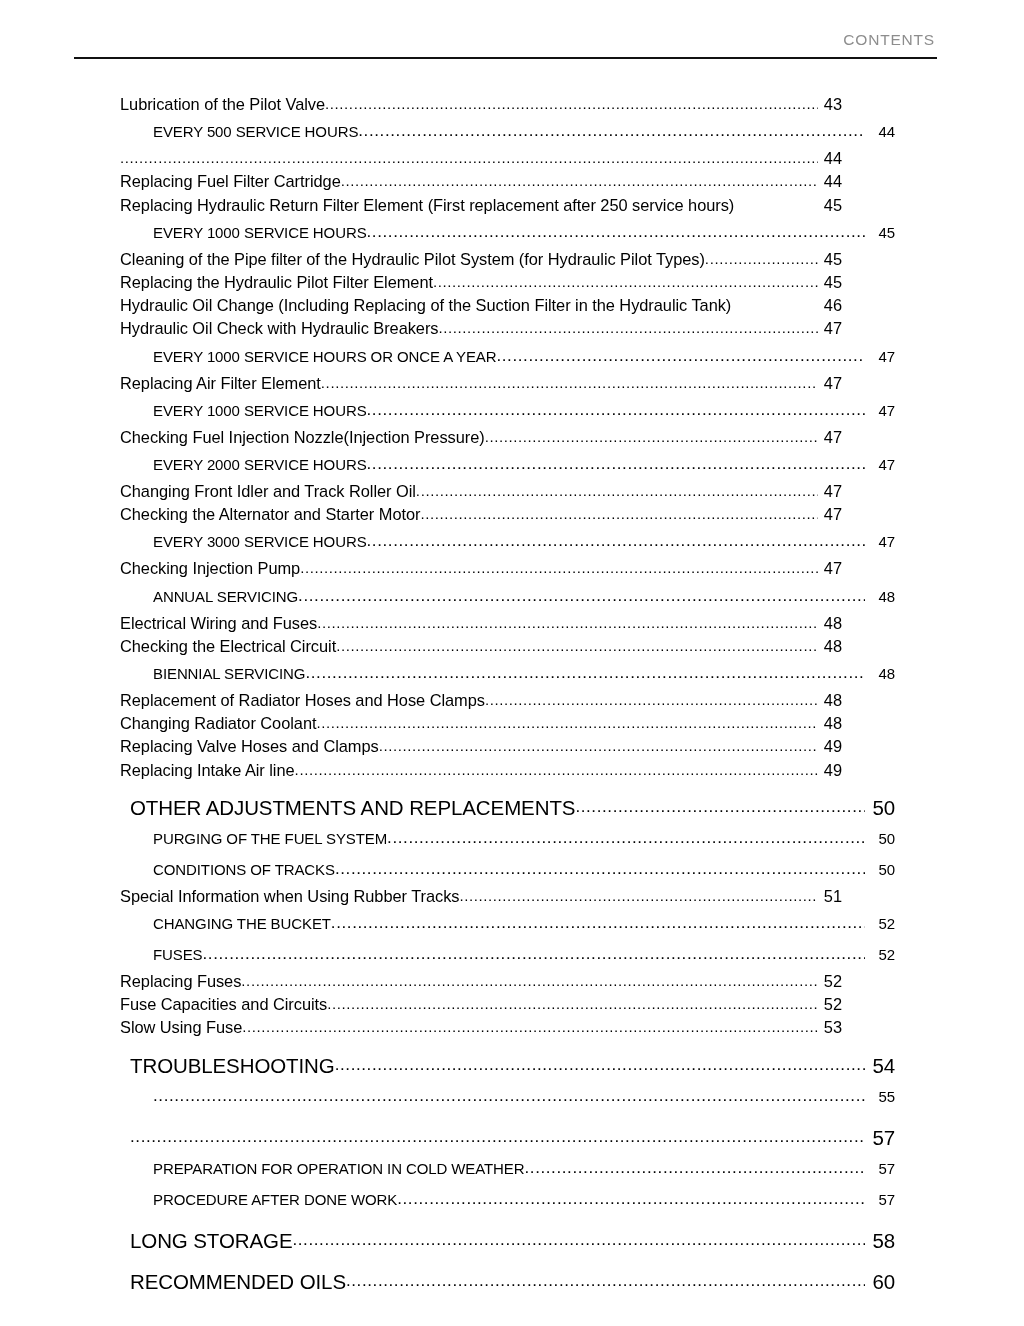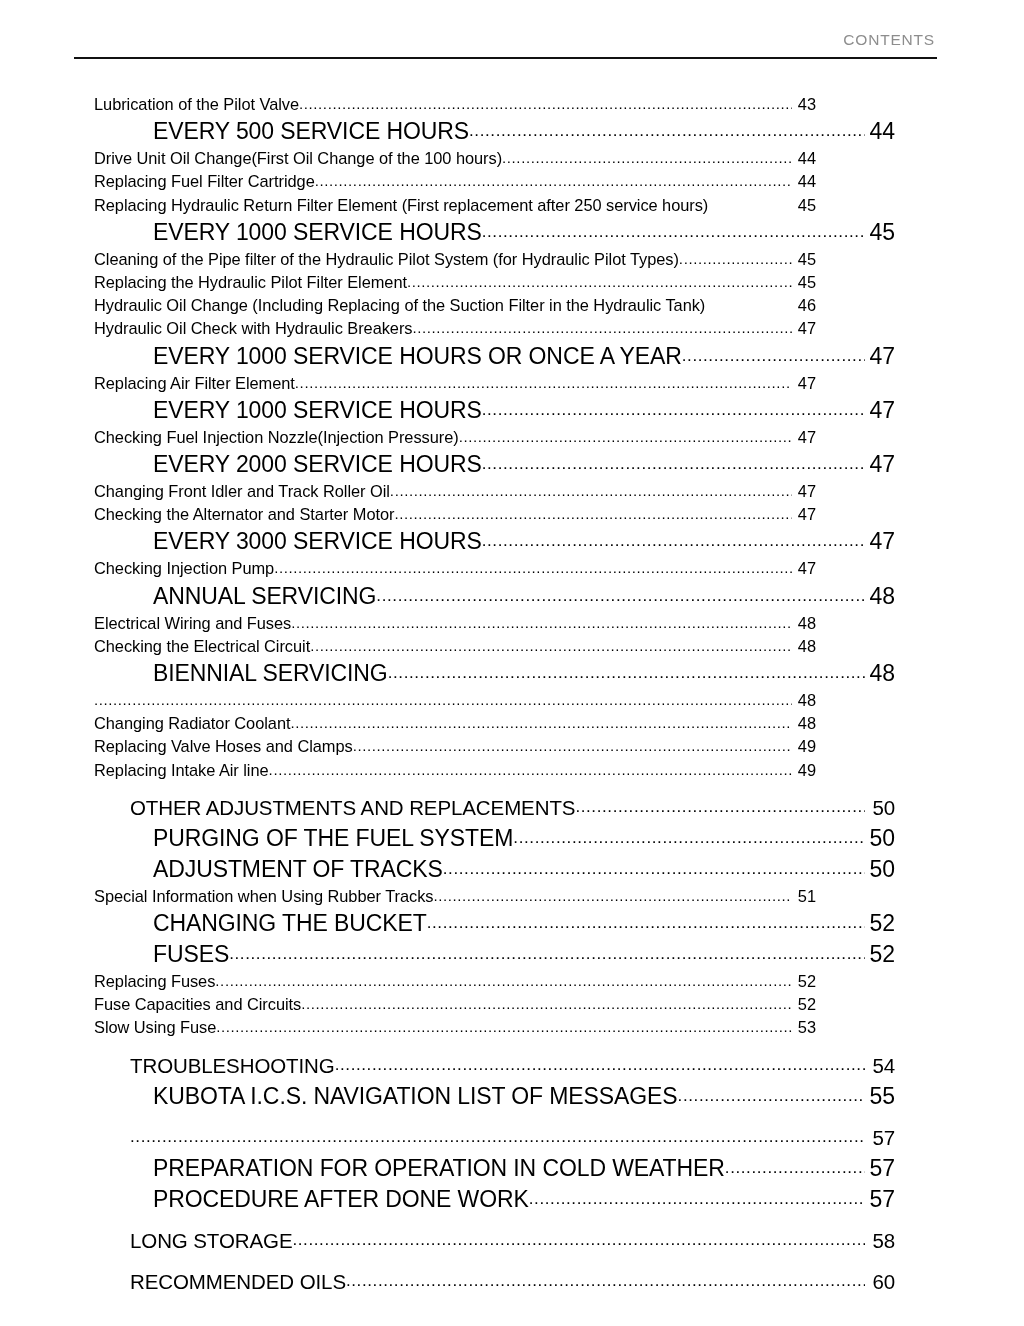--- a/index.html
+++ b/index.html
@@ -86,30 +86,30 @@
     letter-spacing: -0.1px;
   }
   .lvl1 .leader { font-size: 17px; position: relative; top: -1px; }
   .lvl1 .pnum { width: 30px; }
   .lvl1 .leader::after { content: ""; }
 
   
   .lvl2 {
     margin-left: 153px;
     width: 742px;
-    font-size: 23px;
+    font-size: 15px;
     line-height: 31px;
     letter-spacing: -0.1px;
   }
   .lvl2 .leader { font-size: 17px; position: relative; top: -1px; }
   .lvl2 .pnum { width: 30px; }
 
   
   .lvl3 {
-    margin-left: 94px;
+    margin-left: 120px;
     width: 722px;
     font-size: 16.4px;
     line-height: 23.2px;
     letter-spacing: -0.05px;
   }
   .lvl3 .leader { font-size: 15px; position: relative; top: -1px; }
   .lvl3 .pnum { width: 24px; }
   .nodots .title { flex: 1 1 auto; }
   .nodots .pnum { padding-left: 5px; }
 
@@ -131,21 +131,20 @@
         <span class="title">Lubrication of the Pilot Valve</span>
         <span class="leader"></span>
         <span class="pnum">43</span>
       </div>
       <div class="row lvl2">
         <span class="title">EVERY 500 SERVICE HOURS</span>
         <span class="leader"></span>
         <span class="pnum">44</span>
       </div>
       <div class="row lvl3">
-        <span class="title">Drive Unit Oil Change(First Oil Change of the 100 hours)</span>
         <span class="leader"></span>
         <span class="pnum">44</span>
       </div>
       <div class="row lvl3">
         <span class="title">Replacing Fuel Filter Cartridge</span>
         <span class="leader"></span>
         <span class="pnum">44</span>
       </div>
       <div class="row lvl3 nodots">
         <span class="title">Replacing Hydraulic Return Filter Element (First replacement after 250 service hours)</span>
@@ -234,20 +233,21 @@
         <span class="title">Checking the Electrical Circuit</span>
         <span class="leader"></span>
         <span class="pnum">48</span>
       </div>
       <div class="row lvl2">
         <span class="title">BIENNIAL SERVICING</span>
         <span class="leader"></span>
         <span class="pnum">48</span>
       </div>
       <div class="row lvl3">
+        <span class="title">Replacement of Radiator Hoses and Hose Clamps</span>
         <span class="leader"></span>
         <span class="pnum">48</span>
       </div>
       <div class="row lvl3">
         <span class="title">Changing Radiator Coolant</span>
         <span class="leader"></span>
         <span class="pnum">48</span>
       </div>
       <div class="row lvl3">
         <span class="title">Replacing Valve Hoses and Clamps</span>
@@ -263,21 +263,21 @@
         <span class="title">OTHER ADJUSTMENTS AND REPLACEMENTS</span>
         <span class="leader"></span>
         <span class="pnum">50</span>
       </div>
       <div class="row lvl2">
         <span class="title">PURGING OF THE FUEL SYSTEM</span>
         <span class="leader"></span>
         <span class="pnum">50</span>
       </div>
       <div class="row lvl2">
-        <span class="title">ADJUSTMENT OF TRACKS</span>
+        <span class="title">CONDITIONS OF TRACKS</span>
         <span class="leader"></span>
         <span class="pnum">50</span>
       </div>
       <div class="row lvl3">
         <span class="title">Special Information when Using Rubber Tracks</span>
         <span class="leader"></span>
         <span class="pnum">51</span>
       </div>
       <div class="row lvl2">
         <span class="title">CHANGING THE BUCKET</span>
@@ -303,21 +303,20 @@
         <span class="title">Slow Using Fuse</span>
         <span class="leader"></span>
         <span class="pnum">53</span>
       </div>
       <div class="row lvl1 group-gap">
         <span class="title">TROUBLESHOOTING</span>
         <span class="leader"></span>
         <span class="pnum">54</span>
       </div>
       <div class="row lvl2">
-        <span class="title">KUBOTA I.C.S. NAVIGATION LIST OF MESSAGES</span>
         <span class="leader"></span>
         <span class="pnum">55</span>
       </div>
       <div class="row lvl1 group-gap">
         <span class="leader"></span>
         <span class="pnum">57</span>
       </div>
       <div class="row lvl2">
         <span class="title">PREPARATION FOR OPERATION IN COLD WEATHER</span>
         <span class="leader"></span>

